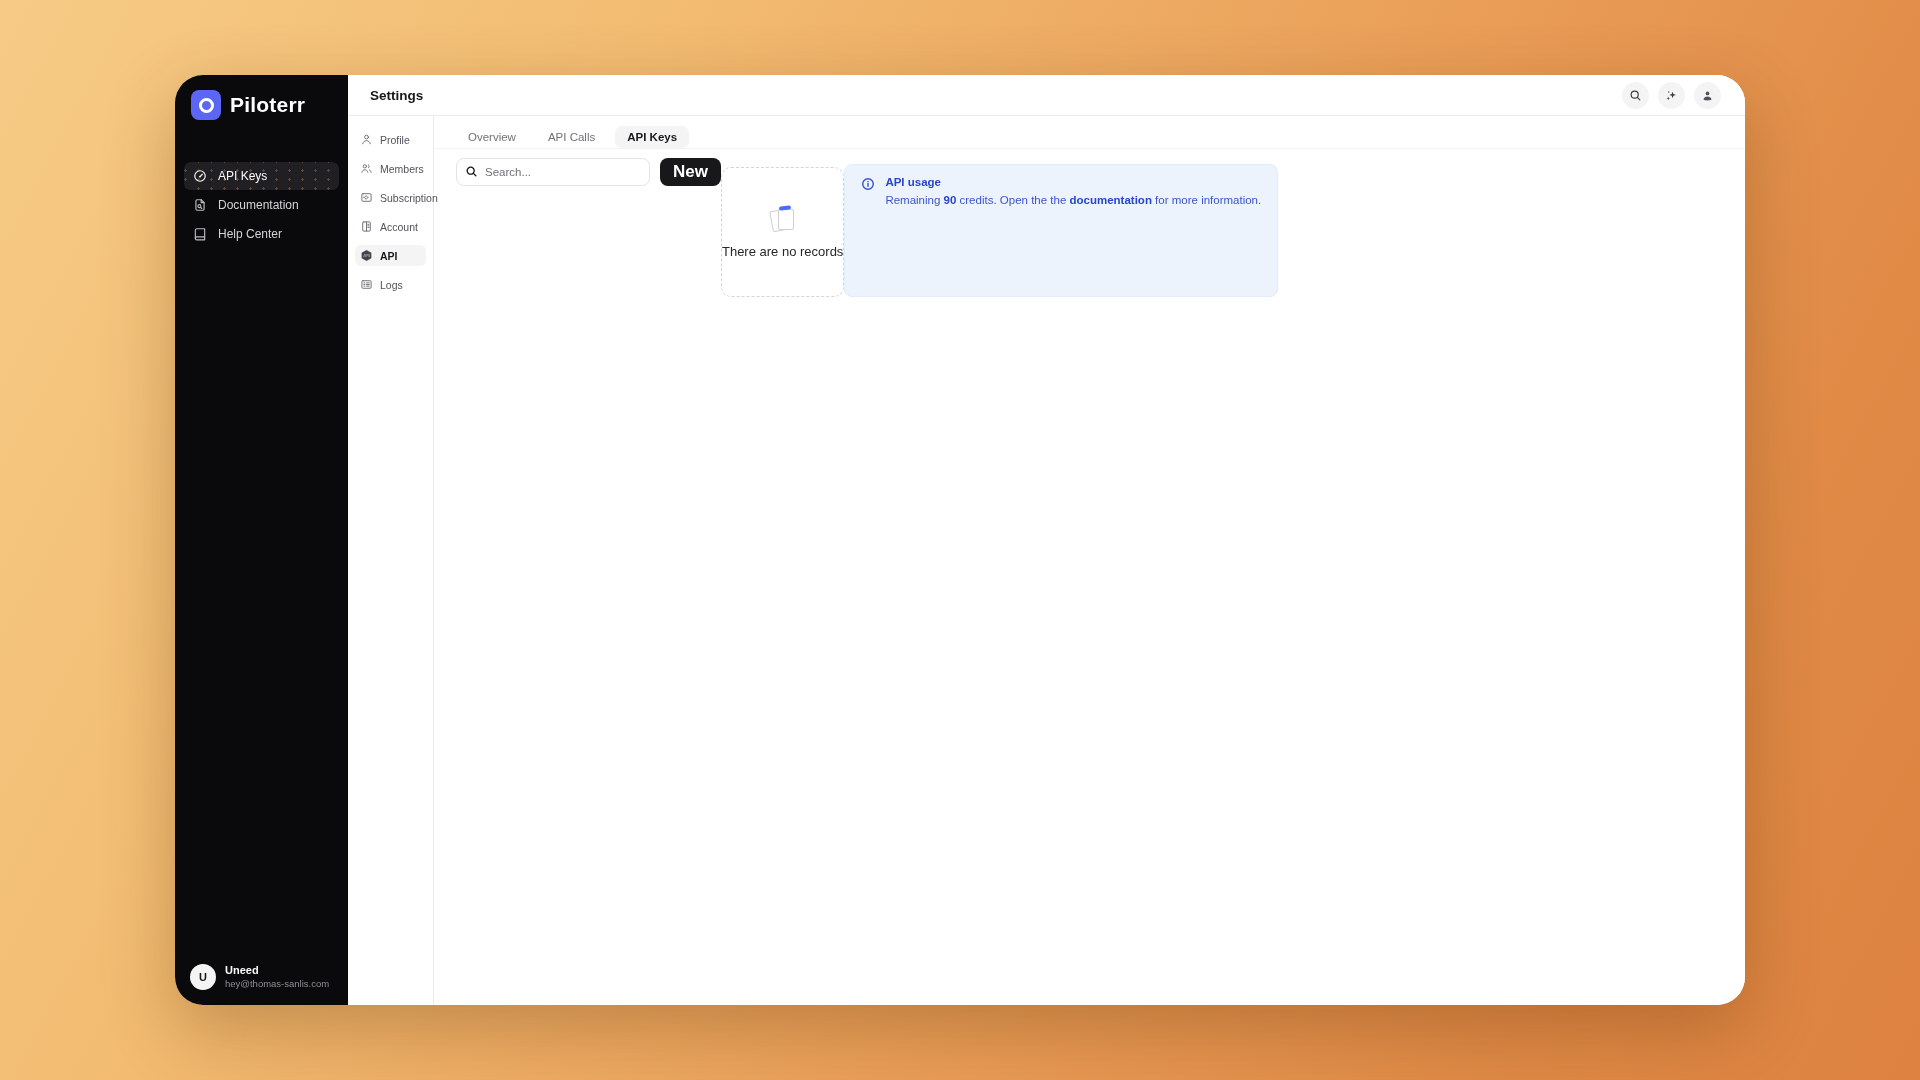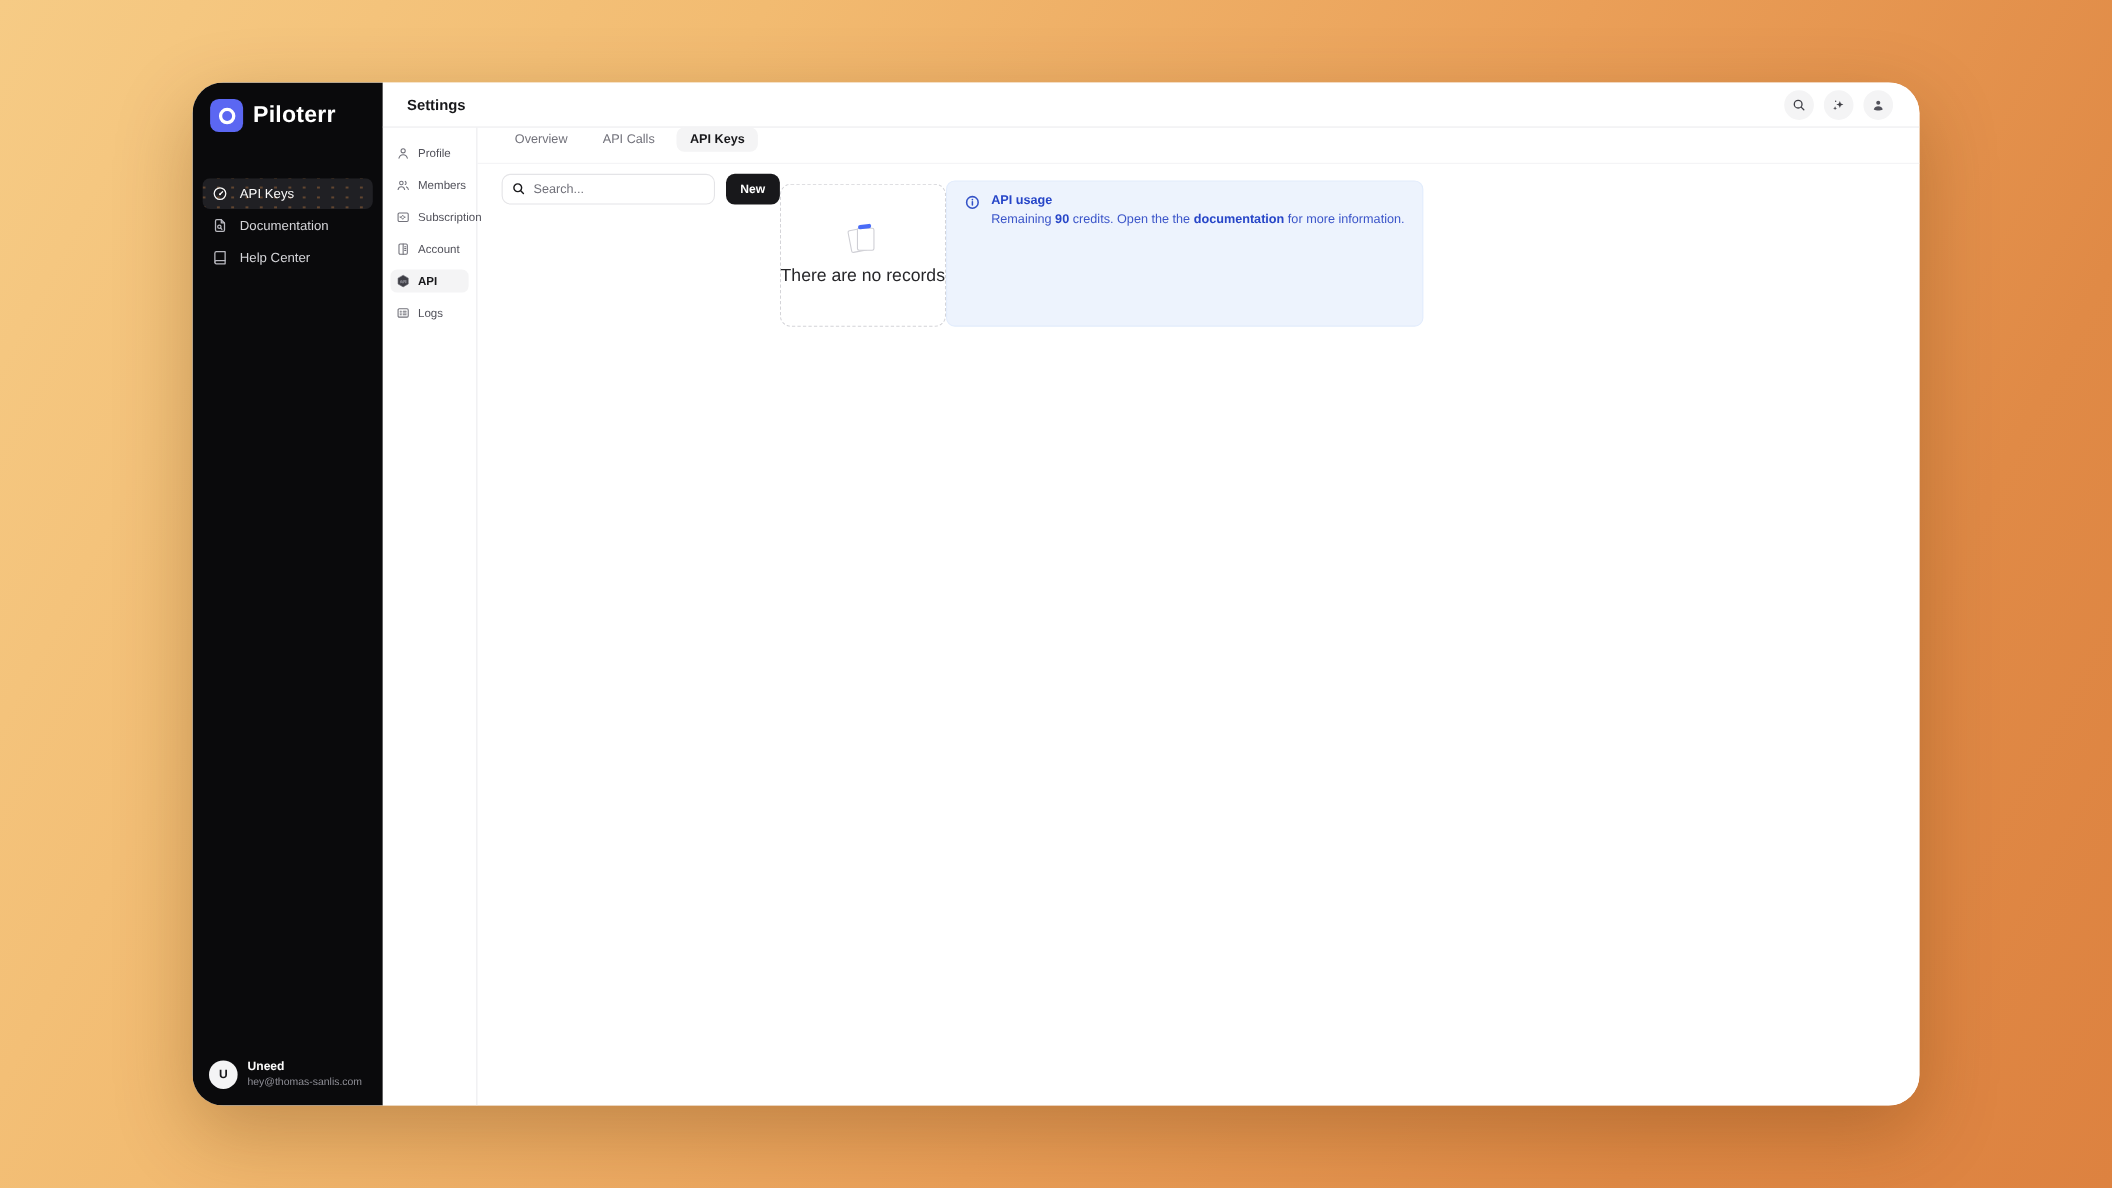--- a/index.html
+++ b/index.html
@@ -77,21 +77,21 @@
   .snav-item {
     display:flex; align-items:center; gap:7px; padding:4px 5px; border-radius:6px;
     font-size:10.5px; color:#52525b; cursor:pointer;
   }
   .snav-item svg { width:13px; height:13px; stroke:#71717a; flex-shrink:0; }
   .snav-item.active { background:#f4f4f5; color:#18181b; font-weight:600; }
 
   
   .main-panel { flex:1; display:flex; flex-direction:column; min-width:0; }
   .tabs-strip {
-    height:33px; display:flex; align-items:flex-start; gap:8px; padding:0 22px;
+    height:33px; display:flex; align-items:flex-end; gap:8px; padding:0 22px;
     border-bottom:1px solid #f3f3f5; flex-shrink:0;
   }
   .tab {
     font-size:11.5px; color:#71717a; padding:5px 12px; border-radius:7px; cursor:pointer;
   }
   .tab.active { background:#f4f4f5; color:#18181b; font-weight:700; }
 
   .main-inner { padding:9px 22px 0 22px; display:flex; flex-direction:row; }
 
   .search-row { display:flex; gap:10px; }
@@ -100,34 +100,34 @@
     position:absolute; left:9px; top:7px; width:13px; height:13px; stroke:#18181b;
   }
   .search-input {
     width:100%; height:28px; border:1px solid #e4e4e7; border-radius:8px;
     padding:0 10px 0 28px; font-size:11.5px; color:#18181b; outline:none;
     font-family:"Liberation Sans", sans-serif; background:#fff;
   }
   .search-input::placeholder { color:#71717a; }
   .new-btn {
     height:28px; padding:0 13px; background:#18181b; color:#fff; border:none;
-    border-radius:8px; font-size:11px; font-weight:600; cursor:pointer;
+    border-radius:8px; font-size:17px; font-weight:600; cursor:pointer;
     font-family:"Liberation Sans", sans-serif; flex-shrink:0;
   }
 
   .empty-box {
     margin-top:9px; height:130px; border:1px dashed #d4d4d8; border-radius:10px;
     display:flex; flex-direction:column; align-items:center; justify-content:center; gap:10px;
   }
   .papers-icon { position:relative; width:26px; height:28px; }
   .paper { position:absolute; width:16px; height:21px; background:#fff; border:1px solid #cfcfd5; border-radius:2px; }
   .paper.back  { left:1px; top:4px; transform:rotate(-11deg); }
   .paper.front { left:8px; top:3px; }
   .paper-clip { position:absolute; left:9px; top:0; width:12px; height:4px; background:#4a6cf7; border-radius:2px; transform:rotate(-7deg); }
-  .empty-text { font-size:16px; color:#27272a; }
+  .empty-text { font-size:13px; color:#27272a; }
 
   .notice {
     margin-top:6px; background:#edf3fd; border:1px solid #e2ecfc; border-radius:8px;
     padding:11px 16px 13px 16px; display:flex; gap:10px;
   }
   .notice svg { width:14px; height:14px; flex-shrink:0; margin-top:1px; }
   .notice-title { font-size:11.5px; font-weight:700; color:#2746c8; }
   .notice-line { margin-top:6px; font-size:11.5px; color:#3b55c9; }
   .notice-line b { font-weight:700; color:#2746c8; }
 </style>

